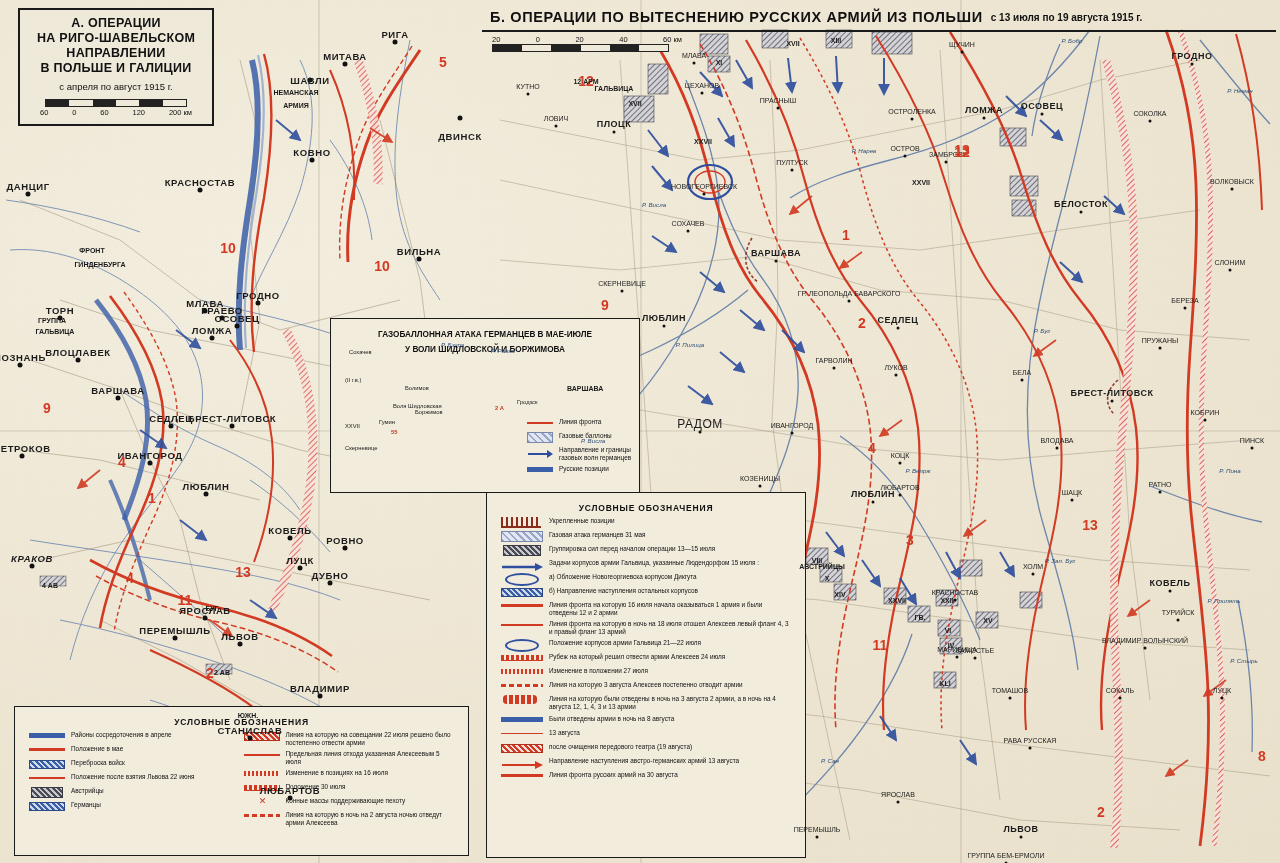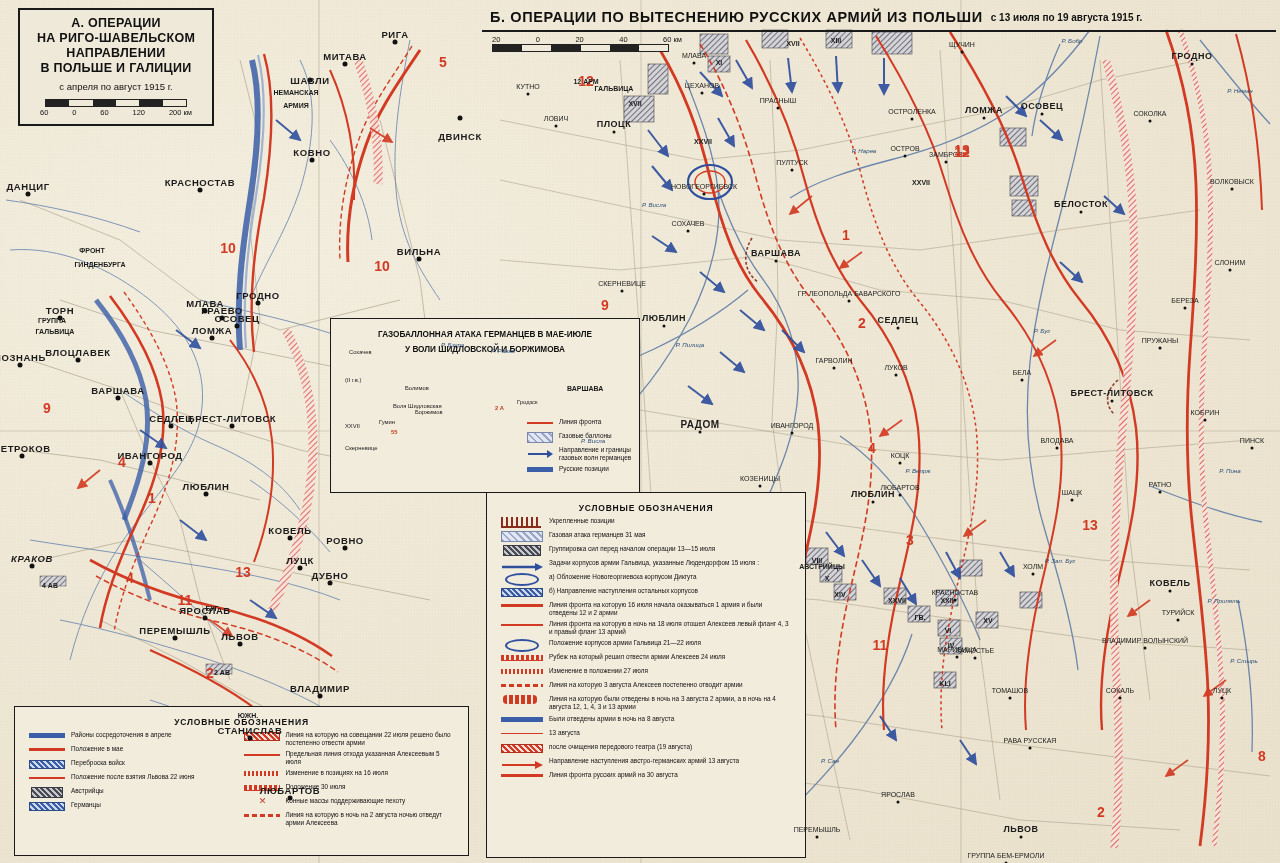--- a/index.html
+++ b/index.html
@@ -970,21 +970,21 @@
   <div id="labels-b-layer">
       <div class="city-dot city-dot-sm" style="left: 776px; top: 261px;"></div>
       <div class="lbl lbl-city" style="left: 776px; top: 253px; font-weight: bold; font-size: 9px; letter-spacing: 0.5px;">ВАРШАВА</div>
       <div class="city-dot city-dot-sm" style="left: 1192px; top: 64px;"></div>
       <div class="lbl lbl-city" style="left: 1192px; top: 56px; font-weight: bold; font-size: 9px; letter-spacing: 0.5px;">ГРОДНО</div>
       <div class="city-dot city-dot-sm" style="left: 984px; top: 118px;"></div>
       <div class="lbl lbl-city" style="left: 984px; top: 110px; font-weight: bold; font-size: 9px; letter-spacing: 0.5px;">ЛОМЖА</div>
       <div class="city-dot city-dot-sm" style="left: 614px; top: 132px;"></div>
       <div class="lbl lbl-city" style="left: 614px; top: 124px; font-weight: bold; font-size: 9px; letter-spacing: 0.5px;">ПЛОЦК</div>
       <div class="city-dot city-dot-sm" style="left: 700px; top: 432px;"></div>
-      <div class="lbl lbl-city" style="left: 700px; top: 424px; font-weight: bold; font-size: 10px; letter-spacing: 0.5px;">РАДОМ</div>
+      <div class="lbl lbl-city" style="left: 700px; top: 424px; font-weight: normal; font-size: 12px; letter-spacing: 0.5px;">РАДОМ</div>
       <div class="city-dot city-dot-sm" style="left: 873px; top: 502px;"></div>
       <div class="lbl lbl-city" style="left: 873px; top: 494px; font-weight: bold; font-size: 9px; letter-spacing: 0.5px;">ЛЮБЛИН</div>
       <div class="city-dot city-dot-sm" style="left: 898px; top: 328px;"></div>
       <div class="lbl lbl-city" style="left: 898px; top: 320px; font-weight: bold; font-size: 9px; letter-spacing: 0.5px;">СЕДЛЕЦ</div>
       <div class="city-dot city-dot-sm" style="left: 1081px; top: 212px;"></div>
       <div class="lbl lbl-city" style="left: 1081px; top: 204px; font-weight: bold; font-size: 9px; letter-spacing: 0.5px;">БЕЛОСТОК</div>
       <div class="city-dot city-dot-sm" style="left: 1112px; top: 401px;"></div>
       <div class="lbl lbl-city" style="left: 1112px; top: 393px; font-weight: bold; font-size: 9px; letter-spacing: 0.5px;">БРЕСТ-ЛИТОВСК</div>
       <div class="city-dot city-dot-sm" style="left: 1170px; top: 591px;"></div>
       <div class="lbl lbl-city" style="left: 1170px; top: 583px; font-weight: bold; font-size: 9px; letter-spacing: 0.5px;">КОВЕЛЬ</div>

